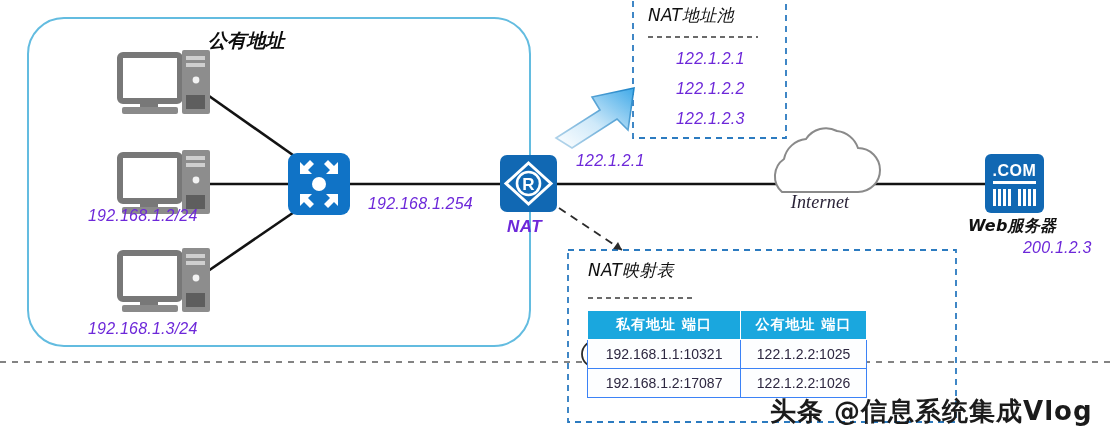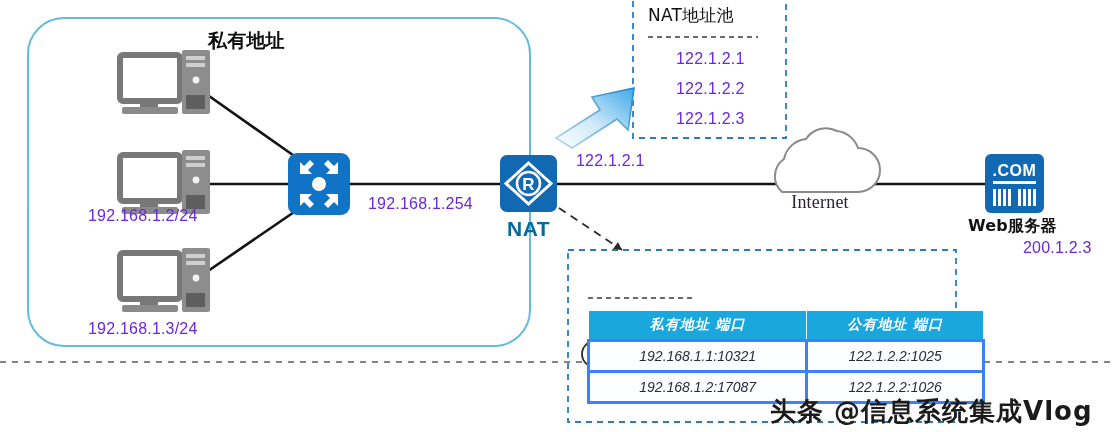--- a/index.html
+++ b/index.html
@@ -23,66 +23,66 @@
     width: 1116px; height: 432px;
     overflow: visible;
   }
   .lbl {
     position: absolute;
     color: #2b2340;
     font-size: 16px;
     letter-spacing: 0.2px;
     white-space: nowrap;
     font-family: "Liberation Sans", "DejaVu Sans", sans-serif;
+    font-style: italic;
   }
   .lbl-ip { color: #6d28d9; }
   .lbl-cn {
     color: #111111;
     font-weight: bold;
     font-family: "DejaVu Sans", "Liberation Sans", sans-serif;
   }
   .title-private {
     font-size: 19px;
     font-weight: bold;
     color: #0d0d0d;
   }
   .pool-title {
     font-size: 17px;
     color: #101010;
     font-family: "DejaVu Sans", "Liberation Sans", sans-serif;
   }
   .nat-lbl {
-    font-size: 21px;
-    font-weight: bold;
-    color: #0369a1;
+    font-size: 17px;
+    font-weight: bold;
+    color: #6d28d9;
     letter-spacing: 0.5px;
   }
   
   #nat-table {
     position: absolute;
     left: 587px; top: 310px;
-    width: 398px;
+    width: 280px;
     border-collapse: collapse;
     background: #ffffff;
     font-size: 13.5px;
-    font-style: italic;
   }
   #nat-table th {
     background: #1AA7DE;
     color: #ffffff;
     font-weight: bold;
     font-size: 14px;
     padding: 5px 0;
     border: 1px solid #ffffff;
     text-align: center;
     font-family: "DejaVu Sans", "Liberation Sans", sans-serif;
     letter-spacing: 1px;
   }
   #nat-table td {
-    border: 3px solid #3b82f6;
+    border: 1px solid #3b82f6;
     padding: 4px 0;
     text-align: center;
     color: #2d2740;
     font-size: 14px;
     background: #fdfeff;
     height: 20px;
   }
   .watermark {
     position: absolute;
     left: 770px; top: 394px;
@@ -212,21 +212,21 @@
 
     <rect x="568" y="250" width="388" height="172" fill="none" stroke="#2C7BC0" stroke-width="1.8" stroke-dasharray="6 5"></rect>
     <line x1="588" y1="298" x2="692" y2="298" stroke="#3a3a3a" stroke-width="1.5" stroke-dasharray="5 4"></line>
 
     <line x1="559" y1="208" x2="622" y2="250" stroke="#2b2b2b" stroke-width="1.8" stroke-dasharray="8 6"></line>
     <path d="M622 250 l-9 -1 l5 -7 z" fill="#2b2b2b"></path>
 
     <circle cx="595" cy="354" r="13" fill="none" stroke="#2b2b2b" stroke-width="1.8"></circle>
   </svg>
 
-  <div class="lbl title-private abs" style="left:208px; top:28px;">私有地址</div>
+  <div class="lbl title-private abs" style="left:208px; top:28px;">公有地址</div>
 
   <div class="lbl lbl-ip" style="left:88px; top:207px;">192.168.1.2/24</div>
   <div class="lbl lbl-ip" style="left:88px; top:308px;margin-top:12px;">192.168.1.3/24</div>
 
   <div class="lbl lbl-ip" style="left:368px; top:195px;text-align:center;">192.168.1.254</div>
 
   <div class="lbl nat-lbl" style="left:507px; top:217px;">NAT</div>
 
   <div class="lbl lbl-ip" style="left:576px; top:152px;">122.1.2.1</div>
 
@@ -234,20 +234,21 @@
        font-size:18px; color:#2a2338; font-family:'Liberation Serif', serif;">Internet</div>
 
   <div class="lbl lbl-cn" style="left:968px; top:216px; font-size:16px;">Web服务器</div>
   <div class="lbl lbl-ip" style="left:978px; top:239px;margin-left:45px;">200.1.2.3</div>
 
   <div class="lbl pool-title" style="left:648px; top:4px;">NAT地址池</div>
   <div class="lbl lbl-ip" style="left:676px; top:50px;">122.1.2.1</div>
   <div class="lbl lbl-ip" style="left:676px; top:80px;">122.1.2.2</div>
   <div class="lbl lbl-ip" style="left:676px; top:110px;">122.1.2.3</div>
 
+  <div class="lbl pool-title" style="left:588px; top:259px;">NAT映射表</div>
 
   <table id="nat-table">
     <thead>
       <tr>
         <th>私有地址 端口</th>
         <th>公有地址 端口</th>
       </tr>
     </thead>
     <tbody>
       <tr>

